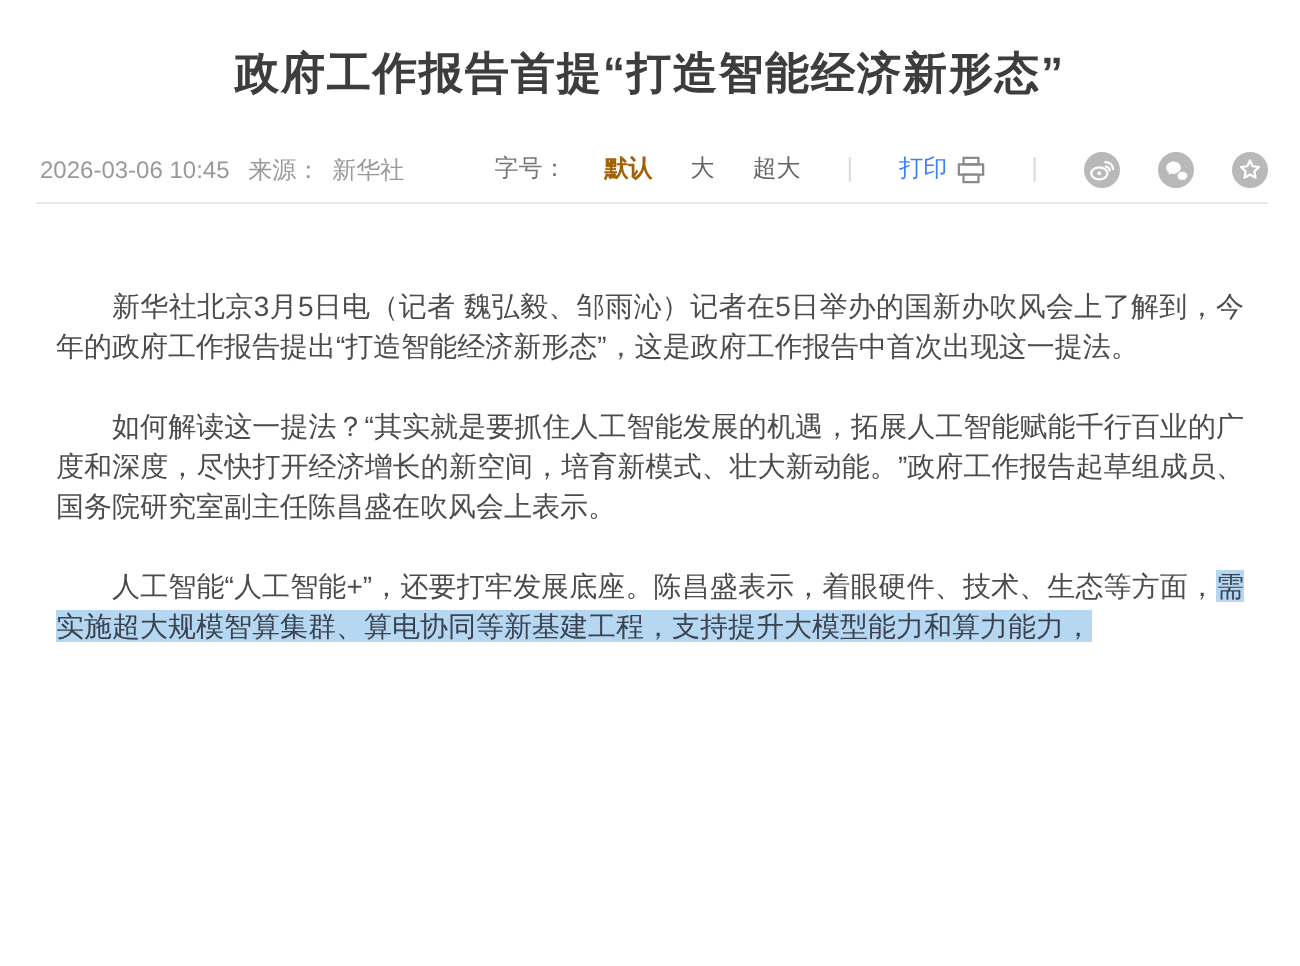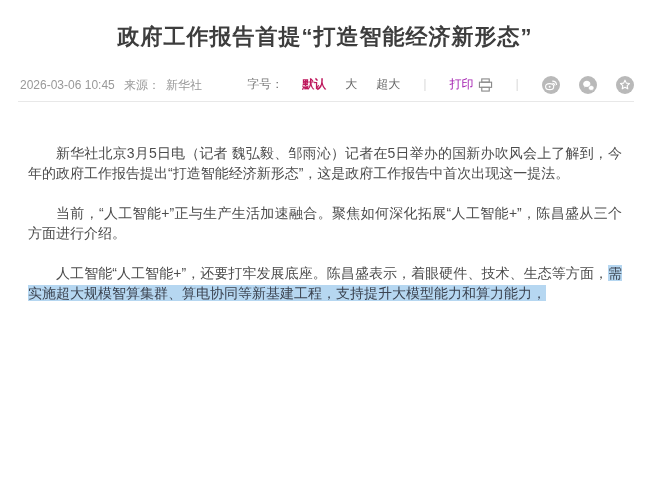--- a/index.html
+++ b/index.html
@@ -26,23 +26,23 @@
     align-items: center;
     margin: 24px 16px 0 20px;
     font-size: 12px;
     color: #999;
     height: 18px;
     white-space: nowrap;
   }
   .meta-left span { margin-right: 6px; }
   .meta-right { display: flex; align-items: flex-start; gap: 19px; color: #777; }
   .fs-option { color: #666; cursor: pointer; text-decoration: none; }
-  .fs-active { color: #be185d; font-weight: 700; }
+  .fs-active { color: #a16207; font-weight: 700; }
   .sep { color: #dcdcdc; margin: 0 4px; font-size: 13px; }
-  .print-btn { display: inline-flex; align-items: center; gap: 4px; color: #a21caf; cursor: pointer; }
+  .print-btn { display: inline-flex; align-items: center; gap: 4px; color: #3b82f6; cursor: pointer; }
   .print-btn svg { display: block; }
   .share-icon { display: inline-flex; cursor: pointer; }
   .share-icon svg { display: block; }
 
   .divider {
     border: none;
     border-top: 1px solid #e8e8e8;
     margin: 7px 16px 0 18px;
   }
 
@@ -115,18 +115,18 @@
           <path d="M12 5.6 l1.8 3.9 4.2 0.5 -3.1 2.9 0.8 4.2 -3.7-2.1 -3.7 2.1 0.8-4.2 -3.1-2.9 4.2-0.5z" fill="none" stroke="#ffffff" stroke-width="1.5" stroke-linejoin="round"></path>
         </svg>
       </span>
     </div>
   </div>
 
   <hr class="divider">
 
   <div class="article">
     <p>新华社北京3月5日电（记者 魏弘毅、邹雨沁）记者在5日举办的国新办吹风会上了解到，今年的政府工作报告提出“打造智能经济新形态”，这是政府工作报告中首次出现这一提法。</p>
-    <p>当前，“人工智能+”正与生产生活加速融合。聚焦如何深化拓展“人工智能+”，陈昌盛从三个方面进行介绍。</p>
+    <p>如何解读这一提法？“其实就是要抓住人工智能发展的机遇，拓展人工智能赋能千行百业的广度和深度，尽快打开经济增长的新空间，培育新模式、壮大新动能。”政府工作报告起草组成员、国务院研究室副主任陈昌盛在吹风会上表示。</p>
     <p><span>人工智能“人工智能+”，还要打牢发展底座。陈昌盛表示，着眼硬件、技术、生态等方面，</span><span class="hl">需实施超大规模智算集群、算电协同等新基建工程，支持提升大模型能力和算力能力，</span></p>
 
   </div>
 
 </div>
 
 </body></html>

